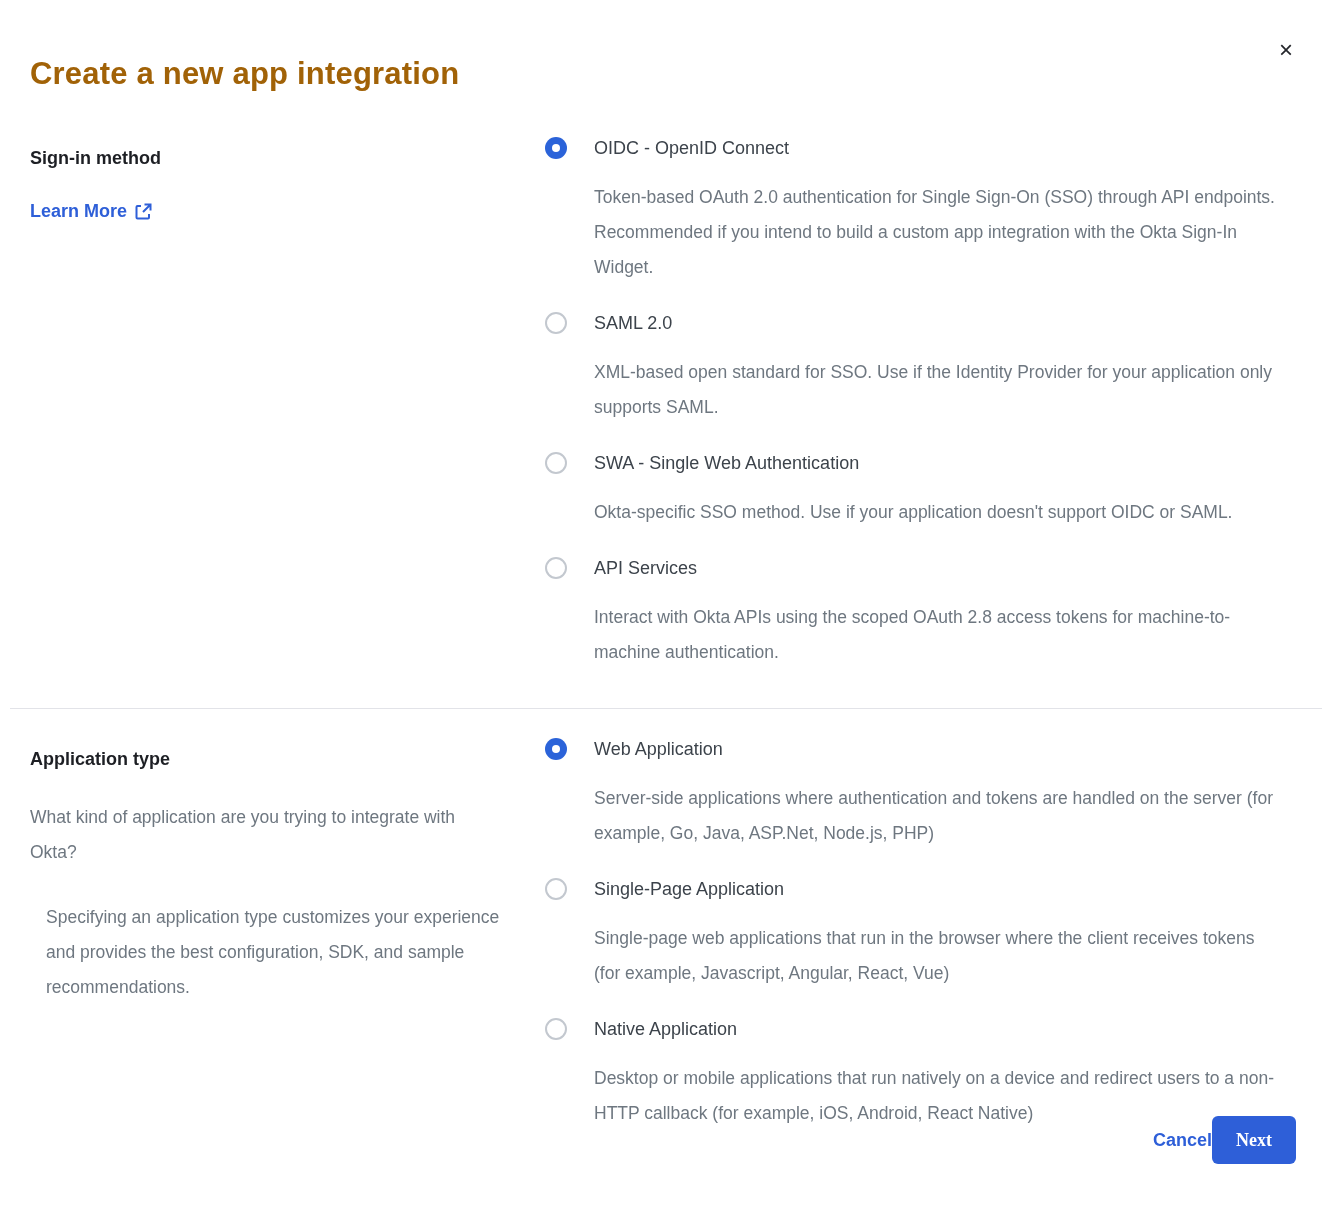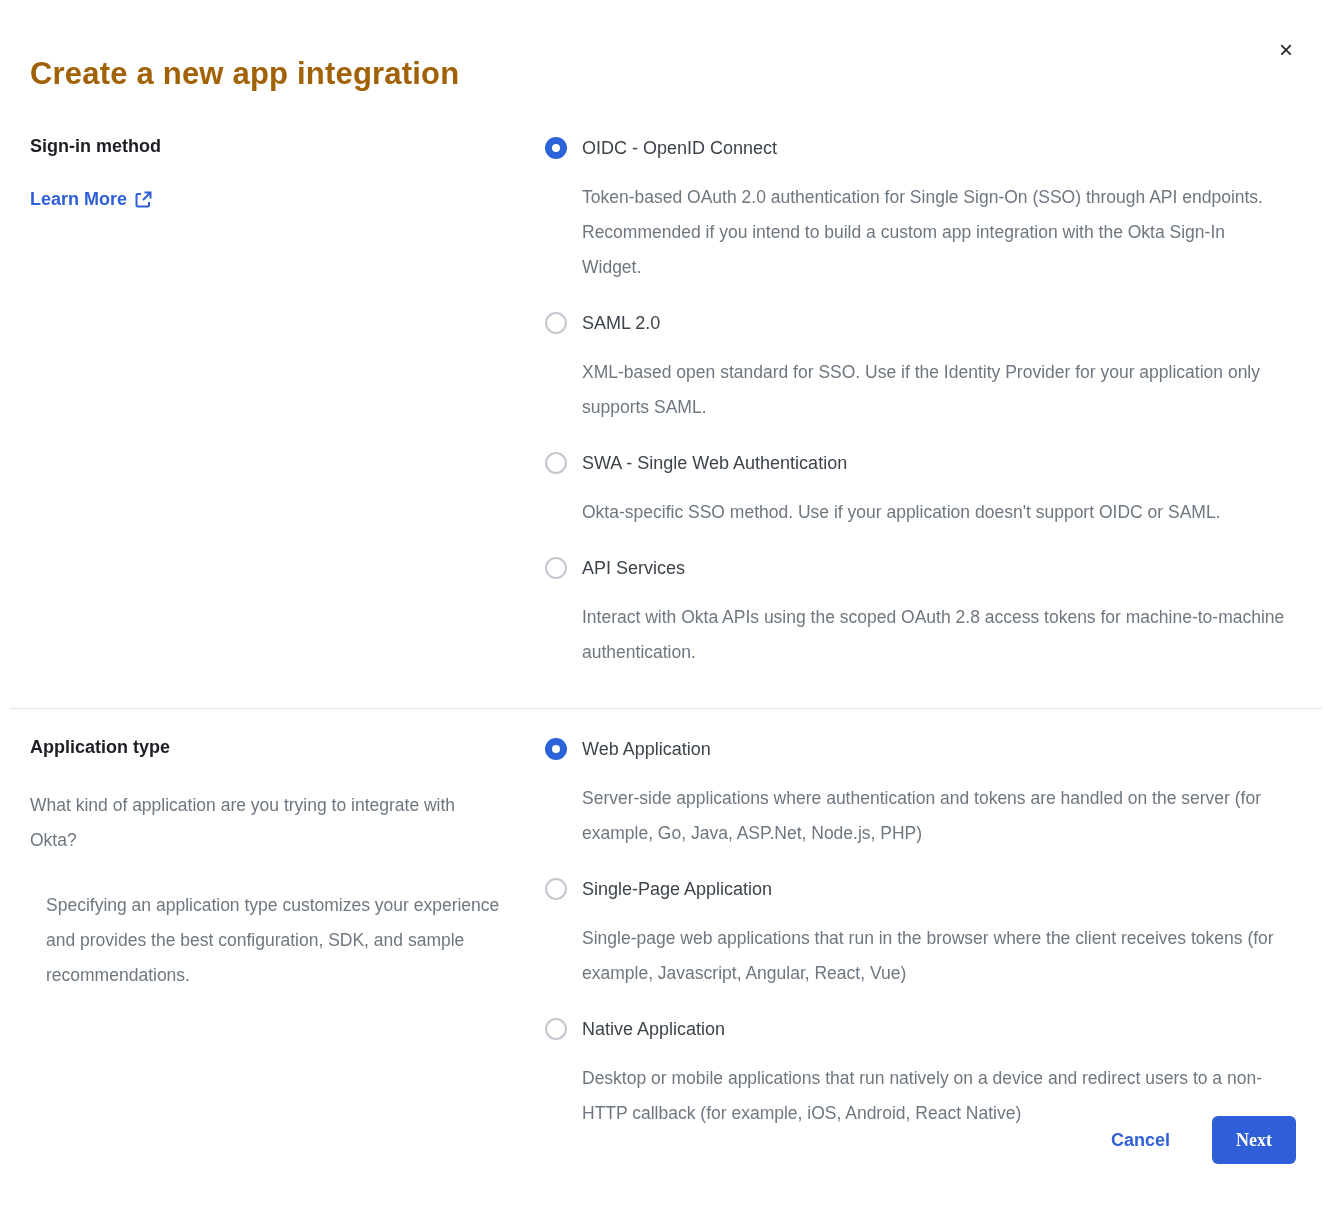--- a/index.html
+++ b/index.html
@@ -26,36 +26,36 @@
     letter-spacing: 0.2px;
   }
 
   .section { display: flex; padding: 0 30px; }
   .section-signin { margin-top: 44px; }
   .section-apptype { margin-top: 28px; }
 
   .left-col { width: 515px; flex: 0 0 515px; padding-right: 40px; }
   .right-col { flex: 1 1 auto; max-width: 740px; }
 
-  .field-label { font-size: 18px; font-weight: 700; color: #1d1f24; }
+  .field-label { font-size: 18px; font-weight: 700; color: #1d1f24; margin-top: 12px; }
 
   .learn-more {
     margin-top: 32px; display: inline-flex; align-items: center; gap: 8px;
     color: #2e5fd8; font-size: 18px; font-weight: 700; cursor: pointer;
     text-decoration: none;
   }
   .ext-icon { width: 17px; height: 17px; display: inline-block; }
 
   .left-para {
     margin-top: 30px; font-size: 17.5px; line-height: 35px; color: #6e7780;
     max-width: 470px;
   }
   .left-para + .left-para { margin-top: 30px; margin-left: 16px; }
 
-  .option { display: flex; align-items: flex-start; margin-bottom: 26px; cursor: pointer; }
+  .option { display: flex; align-items: flex-start; margin-bottom: 26px; cursor: pointer; gap: 12px; }
   .option:last-child { margin-bottom: 0; justify-content: space-between; }
 
   .radio {
     flex: 0 0 22px;
     width: 22px; height: 22px; border-radius: 50%;
     border: 2px solid #c3c8cf; background: #fff;
     margin-top: 1px; margin-right: 15px; position: relative;
   }
   .radio.checked { border: none; background: #2b63d9; }
   .radio.checked::after {
@@ -65,21 +65,21 @@
   }
 
   .option-body { flex: 1 1 auto; }
   .option-title { font-size: 18px; font-weight: 400; color: #3c434b; line-height: 24px; }
   .option-desc { margin-top: 20px; font-size: 17.5px; line-height: 35px; color: #6e7780; max-width: 712px; }
 
   .divider { border: none; border-top: 1px solid #e2e3e8; margin: 38px 10px 0 10px; }
 
   .footer {
     position: absolute; right: 36px; bottom: 46px;
-    display: flex; align-items: center; gap: 42px;
+    display: flex; align-items: center; 
   }
   .cancel-link { color: #2e5fd8; font-size: 18px; font-weight: 700; cursor: pointer; }
   .next-btn {
     background: #2e5fd8; color: #ffffff; border: none; border-radius: 6px;
     width: 84px; height: 48px; font-size: 18px; font-weight: 700;
     font-family: Liberation Serif, serif; cursor: pointer;
   }
 </style>
 </head>
 <body>

